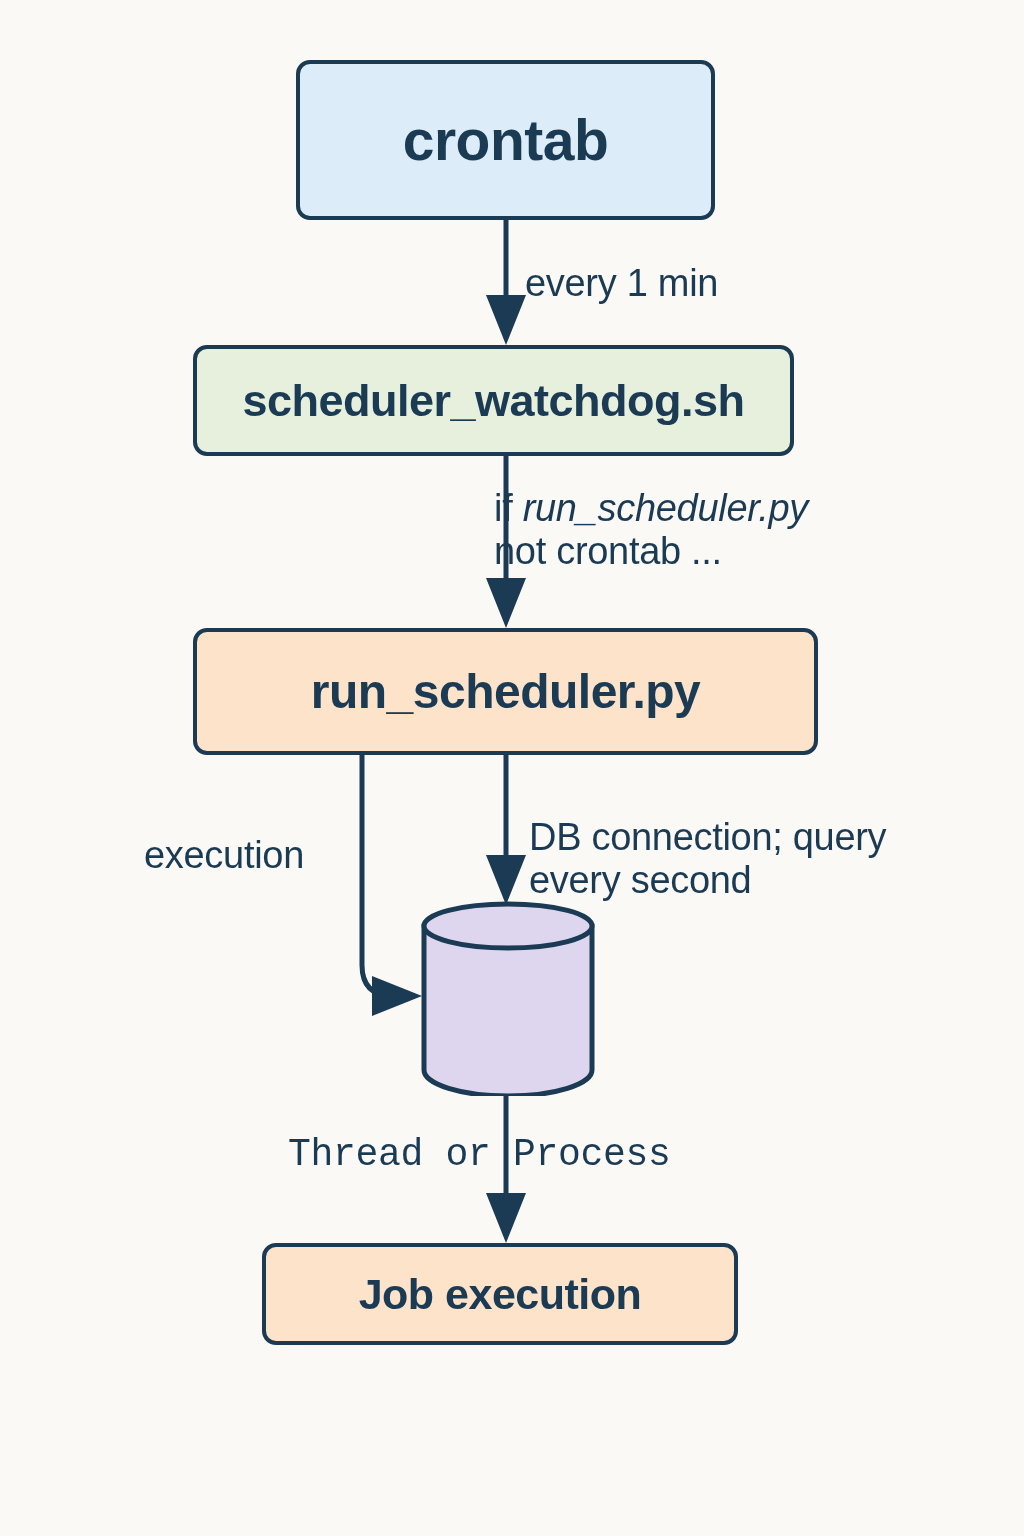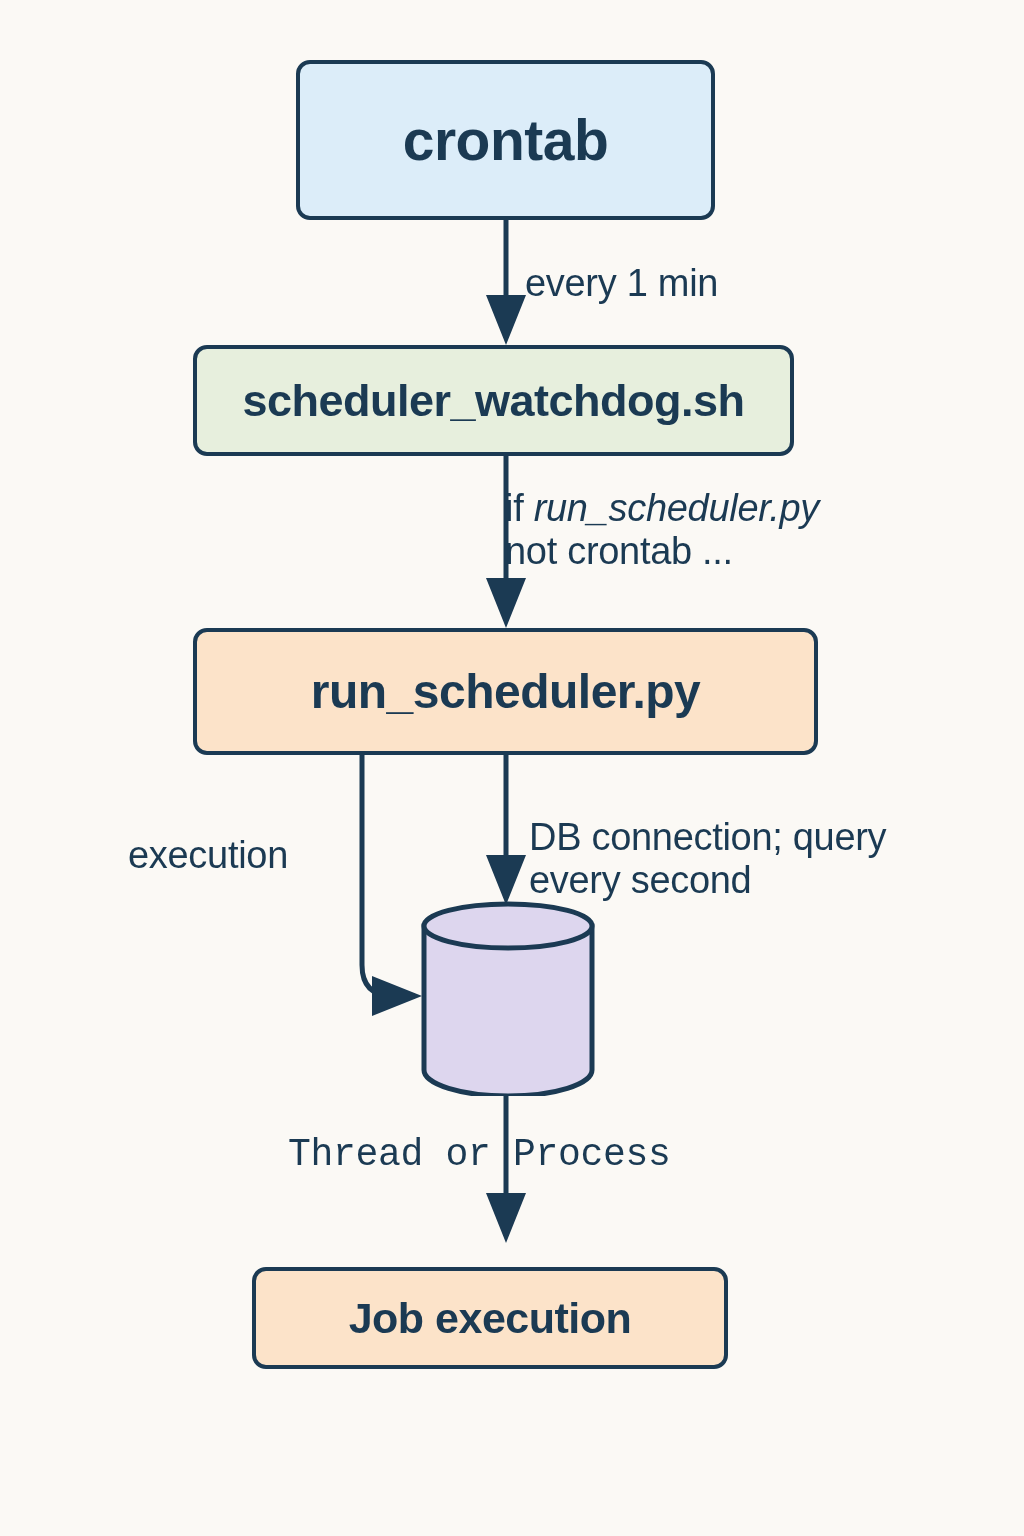--- a/index.html
+++ b/index.html
@@ -51,40 +51,39 @@
     left: 193px; top: 345px; width: 601px; height: 111px;
     background: #e7efdd;
     font-size: 45px;
   }
   #node-runscheduler {
     left: 193px; top: 628px; width: 625px; height: 127px;
     background: #fce3c9;
     font-size: 48px;
   }
   #node-jobexecution {
-    left: 252px; top: 1243px; width: 476px; height: 102px;
+    left: 262px; top: 1243px; width: 476px; height: 102px;
     background: #fce3c9;
     font-size: 43px;
-    margin-top: 24px;
   }
   .edge-label {
     position: absolute;
     color: #1b3a53;
     font-size: 38px;
     line-height: 1.12;
     white-space: pre-line;
     font-weight: normal;
     letter-spacing: -0.3px;
   }
   #label-every-1-min { left: 525px; top: 262px; }
   #label-if-not-running {
-    left: 505px; top: 487px;
+    left: 494px; top: 487px;
   }
   #label-if-not-running .ital { font-style: italic; }
-  #label-execution { left: 128px; top: 834px; }
+  #label-execution { left: 144px; top: 834px; }
   #label-db-connection { left: 529px; top: 816px; }
   #label-thread-or-process { left: 288px; top: 1134px; font-family: Liberation Mono, monospace; }
   #label-database {
     left: 612px; top: 972px;
     font-size: 43px;
   }
   .db-shape-wrap {
     position: absolute;
     left: 418px; top: 900px;
     width: 180px; height: 196px;

